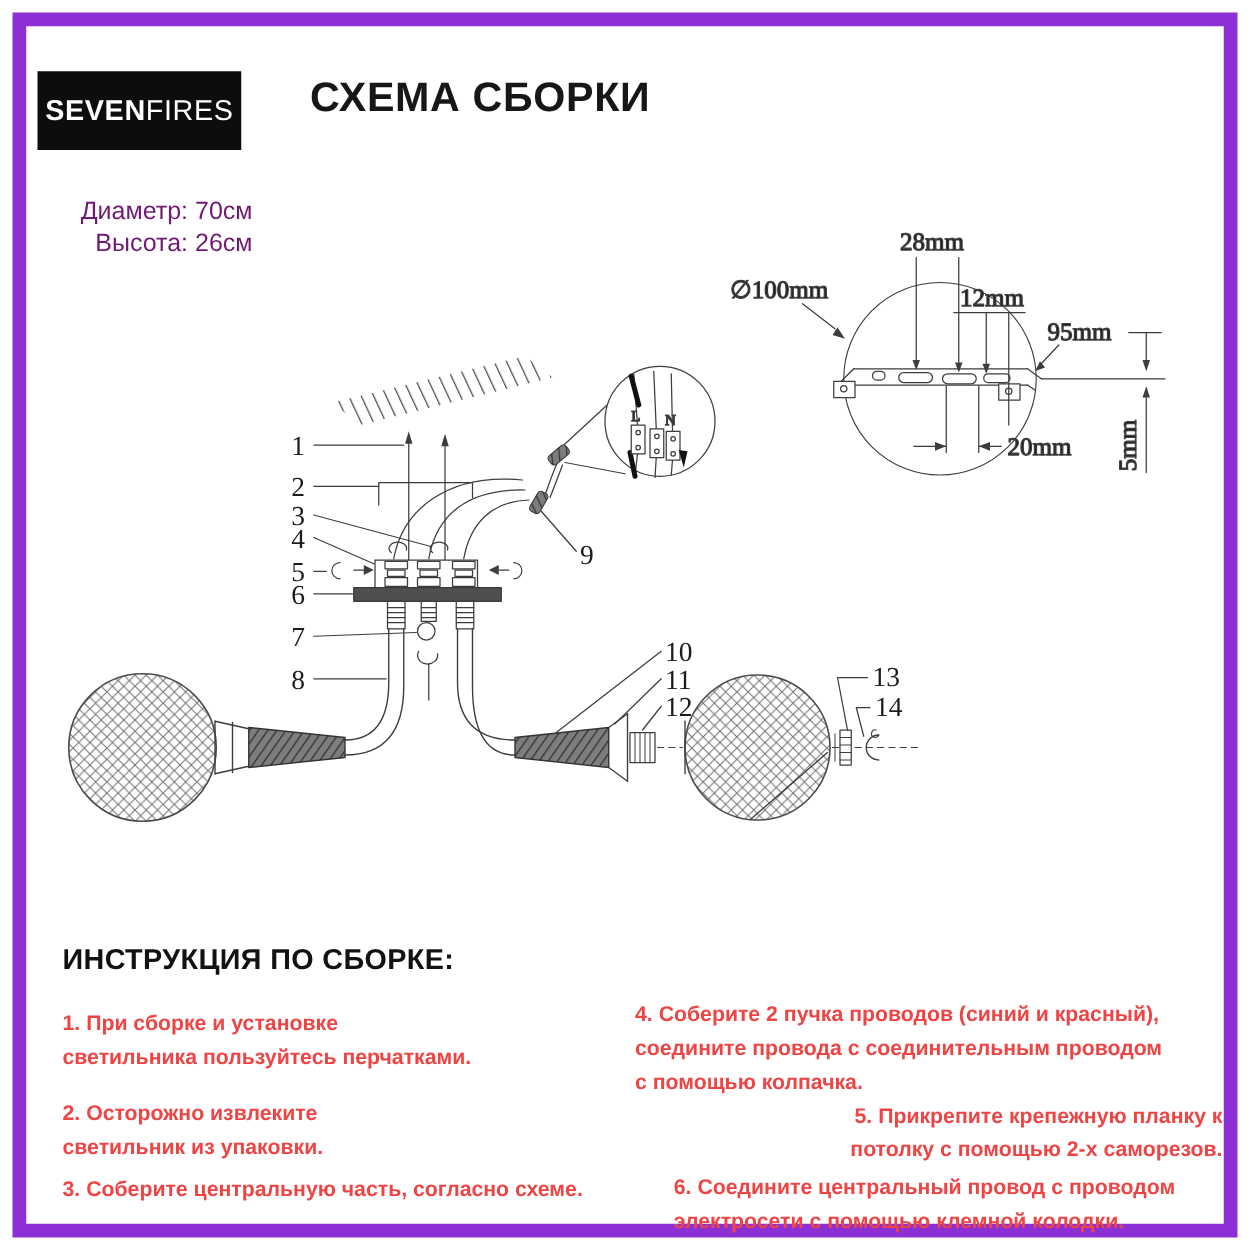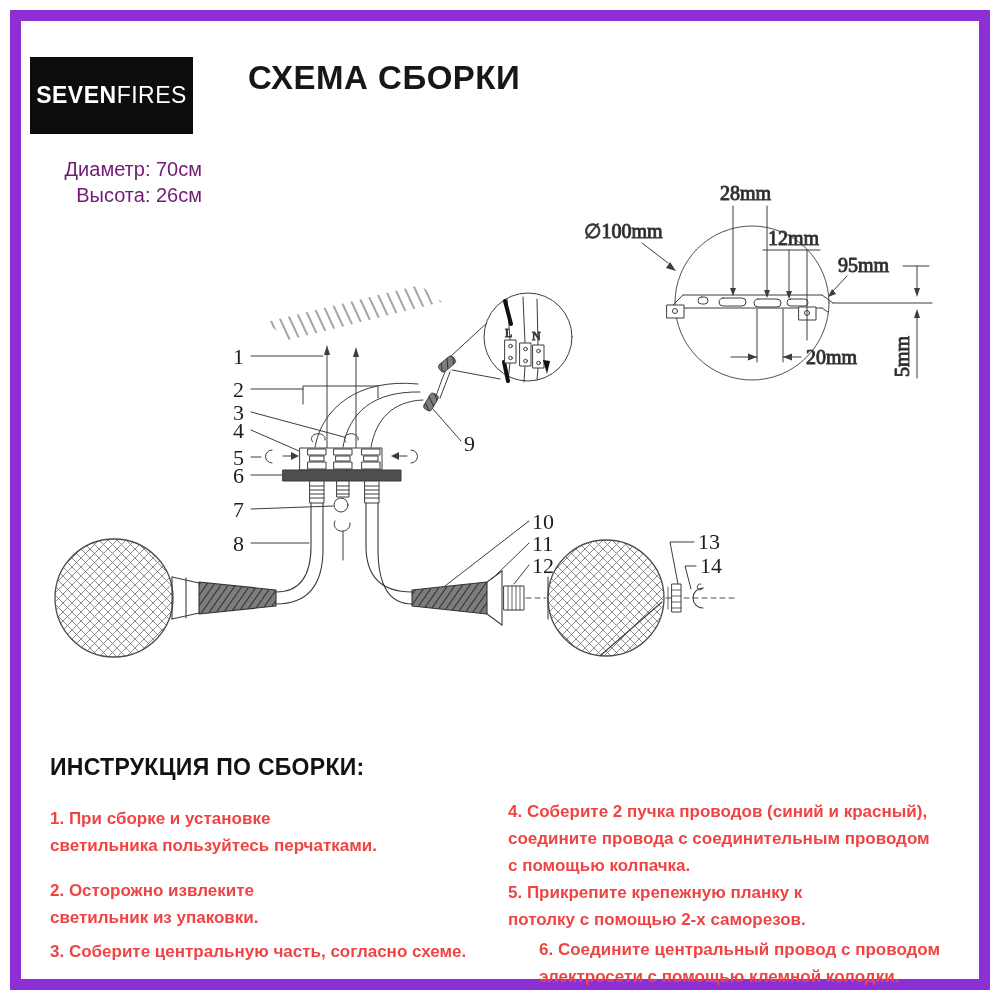--- a/index.html
+++ b/index.html
@@ -1,21 +1,21 @@
 <!DOCTYPE html>
 <html><head>
 <meta charset="utf-8">
 <style>
   html,body{margin:0;padding:0;}
   body{width:1000px;height:1000px;position:relative;background:#fff;
        font-family:"Liberation Sans",sans-serif;color:#111;overflow:hidden;}
   .frame{position:absolute;inset:10px;border:11px solid #8c30d5;
          box-shadow:0 0 0 2px #c79aee8, inset 0 0 0 2px #c79aee8;pointer-events:none;}
   
-  .logo{position:absolute;left:30px;top:57px;width:163px;height:77px;background:#0d0d0d;
+  .logo{position:absolute;left:30px;top:57px;width:163px;height:63px;background:#0d0d0d;
         display:flex;align-items:center;justify-content:center;color:#fff;
         font-size:23px;letter-spacing:.5px;}
   .logo .b{font-weight:bold;}
   .logo .l{font-weight:normal;}
   .title{position:absolute;left:248px;top:56px;font-weight:bold;font-size:33px;
          line-height:43px;letter-spacing:.5px;color:#171717;}
   .dims{position:absolute;left:38px;top:156px;width:164px;text-align:right;
         font-size:20px;line-height:26px;color:#701a75;}
   
   svg.diagram{position:absolute;left:0;top:0;}
@@ -24,21 +24,21 @@
   .tn{font-family:"Liberation Serif",serif;font-size:12px;fill:#1c1c1c;}
   
   .instr-heading{position:absolute;left:50px;top:735px;font-size:23px;font-weight:bold;
                  letter-spacing:.3px;color:#121212;}
   .step{position:absolute;font-size:17px;font-weight:bold;line-height:27px;
         white-space:pre-line;color:#ef4444;}
   .s1{left:50px;top:788px;width:440px;}
   .s2{left:50px;top:860px;width:440px;}
   .s3{left:50px;top:921px;width:460px;}
   .s4{left:508px;top:781px;width:470px;}
-  .s5{left:508px;top:862px;width:470px;}
+  .s5{left:508px;top:862px;width:470px;text-align:right;}
   .s6{left:508px;top:919px;width:470px;margin-left:31px;}
 </style>
 </head>
 <body>
 
 <div class="frame"></div>
 
 <div class="logo">
   <span class="b">SEVEN</span>
     <span class="l">FIRES</span>
@@ -292,21 +292,21 @@
 
     <text class="dm" x="720" y="200">28mm</text>
     <text class="dm" x="768" y="245">12mm</text>
     <text class="dm" x="838" y="272">95mm</text>
     <text class="dm" x="584" y="238">∅100mm</text>
     <text class="dm" x="806" y="364">20mm</text>
     <text class="dm" transform="rotate(-90 909 377)" x="909" y="377">5mm</text>
   </g>
 </svg>
 
-<h2 class="instr-heading">ИНСТРУКЦИЯ ПО СБОРКИ:</h2>
+<h2 class="instr-heading">ИНСТРУКЦИЯ ПО СБОРКЕ:</h2>
 <p class="step s1">1. При сборке и установке
 светильника пользуйтесь перчатками.</p>
 <p class="step s2">2. Осторожно извлеките
 светильник из упаковки.</p>
 <p class="step s3">3. Соберите центральную часть, согласно схеме.</p>
 <p class="step s4">4. Соберите 2 пучка проводов (синий и красный),
 соедините провода с соединительным проводом
 с помощью колпачка.</p>
 <p class="step s5">5. Прикрепите крепежную планку к
 потолку с помощью 2-х саморезов.</p>

